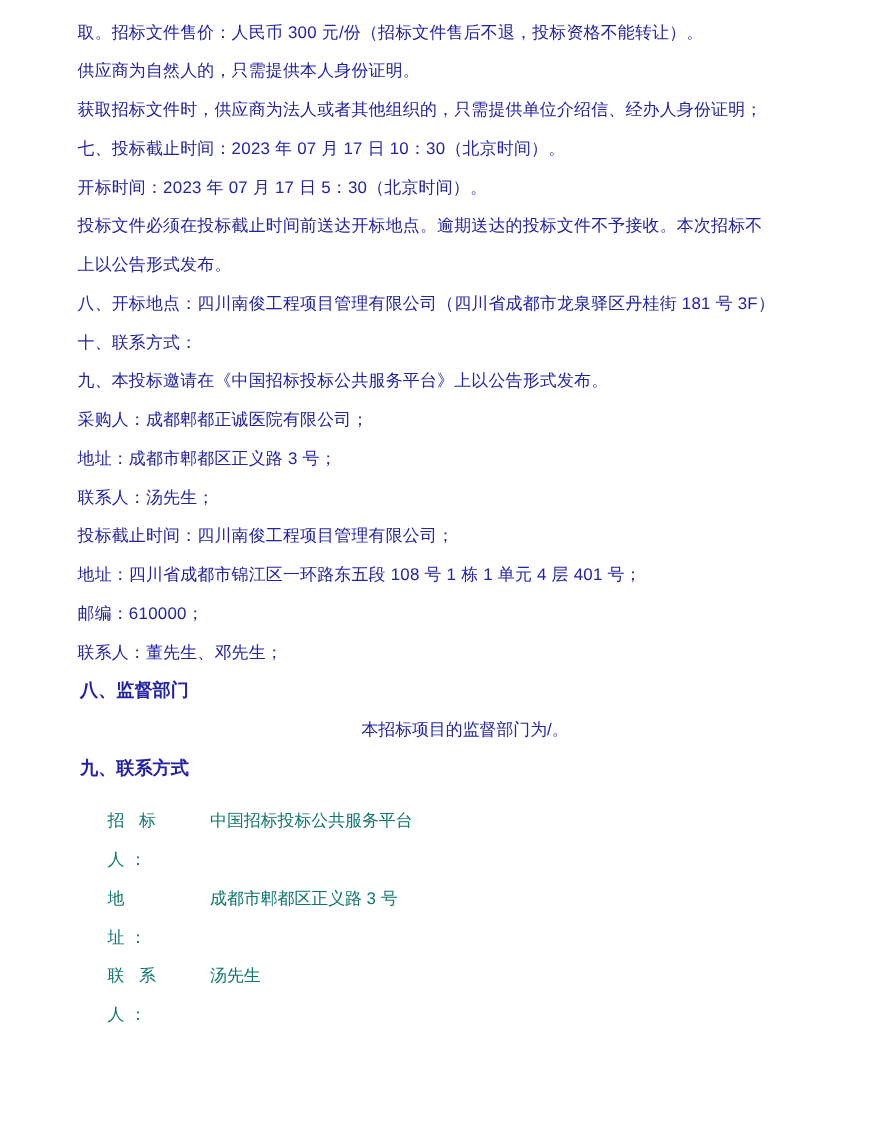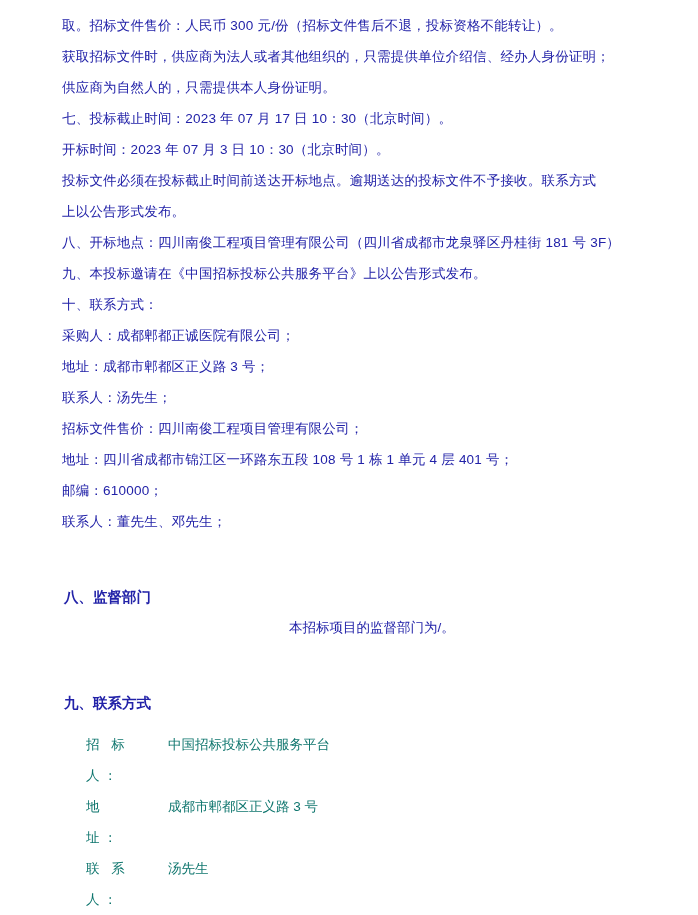--- a/index.html
+++ b/index.html
@@ -27,21 +27,20 @@
     letter-spacing: 0.2px;
     color: #2222a8;
     white-space: nowrap;
   }
   .heading {
     font-size: 14.5px;
     font-weight: bold;
     line-height: 32px;
     color: #2222a8;
     margin-left: 2px;
-    margin-top: 44px;
   }
   .sub-indent {
     font-size: 13.5px;
     line-height: 30px;
     color: #2222a8;
     padding-left: 24px;
     text-align: center;
   }
   .contact-row {
     font-size: 13.5px;
@@ -59,33 +58,33 @@
     display: inline-block;
   }
   .spacer-sm { height: 10px; }
 </style>
 </head>
 <body>
 
 <div class="page">
 
   <div class="para">取。招标文件售价：人民币 300 元/份（招标文件售后不退，投标资格不能转让）。</div>
+  <div class="para">供应商为自然人的，只需提供本人身份证明。</div>
   <div class="para">获取招标文件时，供应商为法人或者其他组织的，只需提供单位介绍信、经办人身份证明；</div>
-  <div class="para">供应商为自然人的，只需提供本人身份证明。</div>
   <div class="para">七、投标截止时间：2023 年 07 月 17 日 10：30（北京时间）。</div>
-  <div class="para">开标时间：2023 年 07 月 3 日 10：30（北京时间）。</div>
-  <div class="para">投标文件必须在投标截止时间前送达开标地点。逾期送达的投标文件不予接收。联系方式</div>
+  <div class="para">开标时间：2023 年 07 月 17 日 5：30（北京时间）。</div>
+  <div class="para">投标文件必须在投标截止时间前送达开标地点。逾期送达的投标文件不予接收。本次招标不</div>
   <div class="para">上以公告形式发布。</div>
   <div class="para">八、开标地点：四川南俊工程项目管理有限公司（四川省成都市龙泉驿区丹桂街 181 号 3F）</div>
+  <div class="para">十、联系方式：</div>
   <div class="para">九、本投标邀请在《中国招标投标公共服务平台》上以公告形式发布。</div>
-  <div class="para">十、联系方式：</div>
   <div class="para">采购人：成都郫都正诚医院有限公司；</div>
   <div class="para">地址：成都市郫都区正义路 3 号；</div>
   <div class="para">联系人：汤先生；</div>
-  <div class="para">招标文件售价：四川南俊工程项目管理有限公司；</div>
+  <div class="para">投标截止时间：四川南俊工程项目管理有限公司；</div>
   <div class="para">地址：四川省成都市锦江区一环路东五段 108 号 1 栋 1 单元 4 层 401 号；</div>
   <div class="para">邮编：610000；</div>
   <div class="para">联系人：董先生、邓先生；</div>
 
   <div class="heading">八、监督部门</div>
   <div class="sub-indent">本招标项目的监督部门为/。</div>
 
   <div class="heading">九、联系方式</div>
 
   <div class="spacer-sm"></div>

